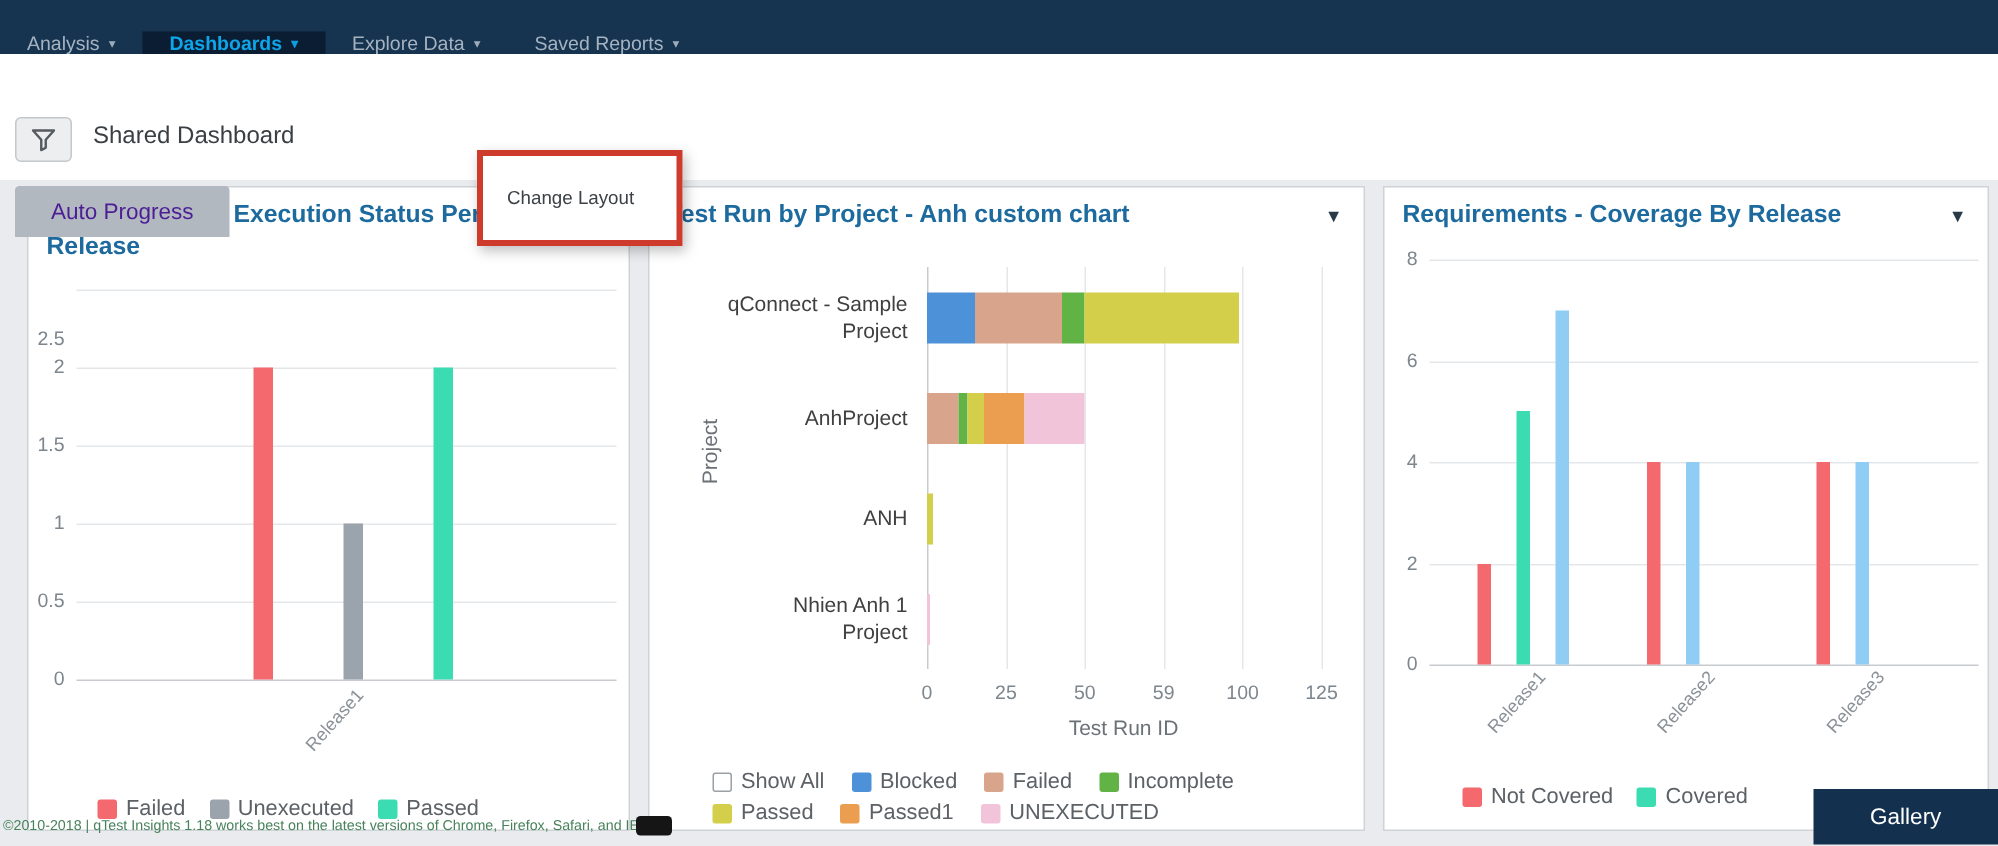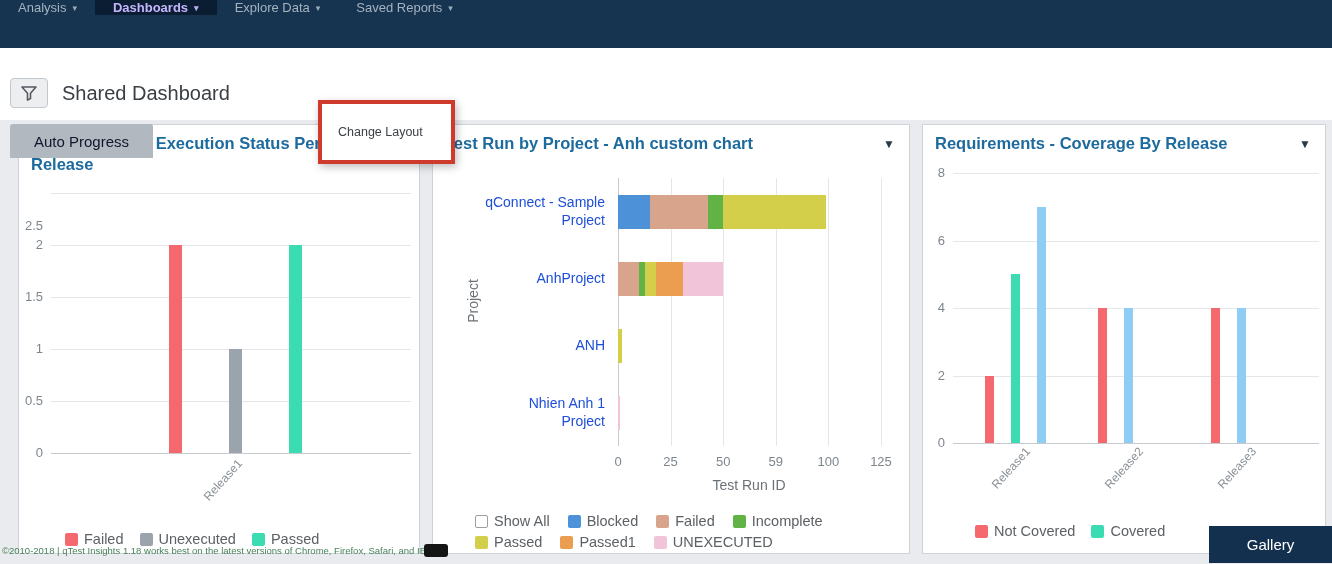--- a/index.html
+++ b/index.html
@@ -1,31 +1,31 @@
 <!DOCTYPE html>
 <html><head>
 <meta charset="utf-8">
 <style>
   *{margin:0;padding:0;box-sizing:border-box}
   html,body{width:1332px;height:564px;overflow:hidden;background:#fff;font-family:"Liberation Sans",sans-serif;position:relative}
 
   
-  #navbar{position:absolute;top:0;left:0;right:0;height:48px;background:#16334f;display:flex;align-items:flex-start;z-index:10}
+  #navbar{position:absolute;top:0;left:0;right:0;height:36px;background:#16334f;display:flex;align-items:flex-end;z-index:10}
   .nav-item{display:flex;align-items:center;gap:6px;padding:0 18px;color:#a5b3c1;font-size:13px;cursor:pointer}
-  .nav-item.active{background:#0a1d32;color:#c4b5fd;font-weight:bold}
+  .nav-item.active{background:#0a1d32;color:#0ea5e9;font-weight:bold}
   .nav-caret{font-size:9px;opacity:.95}
 
   
   #headerbar{position:absolute;top:36px;left:0;right:0;height:86px;background:#fff}
   #filter-btn{position:absolute;left:10px;top:42px;width:38px;height:30px;background:#eceef0;border:1px solid #c3c8cc;border-radius:4px;display:flex;align-items:center;justify-content:center;cursor:pointer}
-  #page-title{position:absolute;left:62px;top:46px;font-size:20px;font-weight:400;color:#3a3f44}
+  #page-title{position:absolute;left:62px;top:46px;font-size:16px;font-weight:400;color:#3a3f44}
 
   
   #tabs{position:absolute;left:10px;top:88px;display:flex;gap:7px;height:34px;z-index:6}
-  .tab{display:flex;align-items:center;padding:0 24px;font-size:15px;border-radius:3px 3px 0 0;cursor:pointer;background:#b1b8c0;color:#0f172a;white-space:nowrap}
+  .tab{display:flex;align-items:center;padding:0 24px;font-size:15px;border-radius:3px 3px 0 0;cursor:pointer;background:#b1b8c0;color:#4c1d95;white-space:nowrap}
   .tab.active{background:#d4d7db;color:#1f3d5a;font-weight:bold;position:relative;padding-right:36px}
   .gear{position:absolute;right:7px;top:1px;font-size:15px;color:#4e555b;cursor:pointer}
   #camera-btn{position:absolute;left:360px;top:90px;cursor:pointer}
 
   
   #content{position:absolute;left:0;top:120px;width:1332px;height:444px;background:#e9ebee;display:flex;gap:12px;padding:4px 0 0 18px;align-items:flex-start}
   .panel{position:relative;background:#fff;border:1px solid #ced3d7;height:430px;flex:none}
   #panel1{width:402px}#panel2{width:478px}#panel3{width:404px}
   .panel-title{position:absolute;left:12px;top:8px;font-size:16.5px;font-weight:bold;color:#1d6a9e;line-height:1.25}
   #panel1 .panel-title{width:332px}
@@ -38,21 +38,21 @@
 
   .gl-h{position:absolute;left:0;width:100%;height:1px;background:#e4e7ea}
   .gl-v{position:absolute;top:0;height:100%;width:1px;background:#e4e7ea}
   .gl-h.axis,.gl-v.axis{background:#c7cbcf}
   .ytick{position:absolute;right:100%;margin-right:8px;transform:translateY(-55%);font-size:13px;color:#7e868d;white-space:nowrap}
   .xtick{position:absolute;top:100%;margin-top:8px;width:30px;text-align:center;font-size:13px;color:#7e868d}
   .bar-v{position:absolute;width:13px}
   .seg{position:absolute;height:34px}
   .xcat{position:absolute;font-size:12px;color:#8a9197;white-space:nowrap;width:60px;text-align:center}
   .rot{transform:rotate(-48deg)}
-  .cat2{position:absolute;left:50px;width:122px;display:flex;align-items:center;justify-content:flex-end;text-align:right;font-size:14px;color:#1d4ed8;line-height:1.25}
+  .cat2{position:absolute;left:50px;width:122px;display:flex;align-items:center;justify-content:flex-end;text-align:right;font-size:14px;color:#404040;line-height:1.25}
   .ylab-vert{position:absolute;left:10px;top:168px;width:60px;text-align:center;transform:rotate(-90deg);font-size:14px;color:#6b7177}
   .xlab{position:absolute;left:251px;top:352px;width:130px;text-align:center;font-size:14px;color:#6b7177}
 
   .legend{position:absolute;display:flex;gap:16px;font-size:14.5px;color:#5c6166;align-items:center}
   #legend1{left:46px;top:406px}
   #legend2{left:42px;top:388px;width:402px;flex-wrap:wrap;row-gap:5px;column-gap:18px}
   #legend3{left:52px;top:398px}
   .legend-item{display:flex;align-items:center;gap:6px;white-space:nowrap}
   .swatch{width:13px;height:13px;border-radius:2px;flex:none}
 

